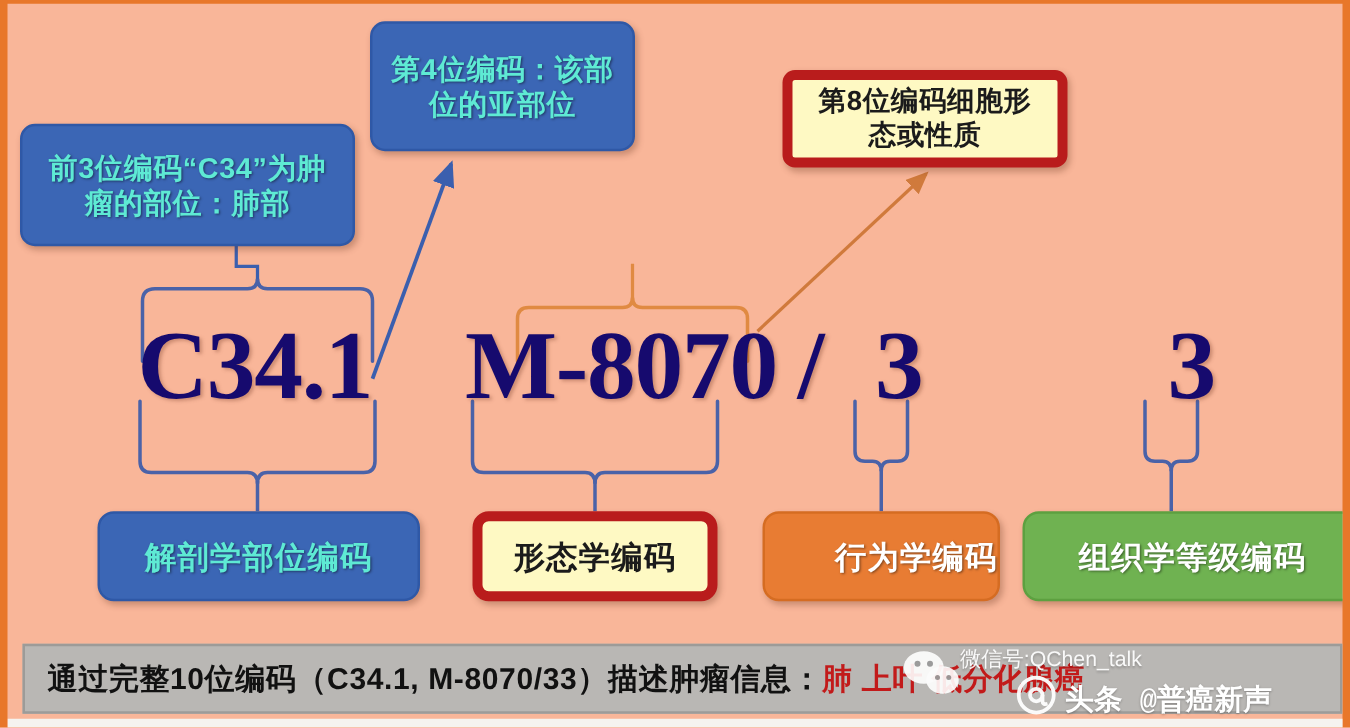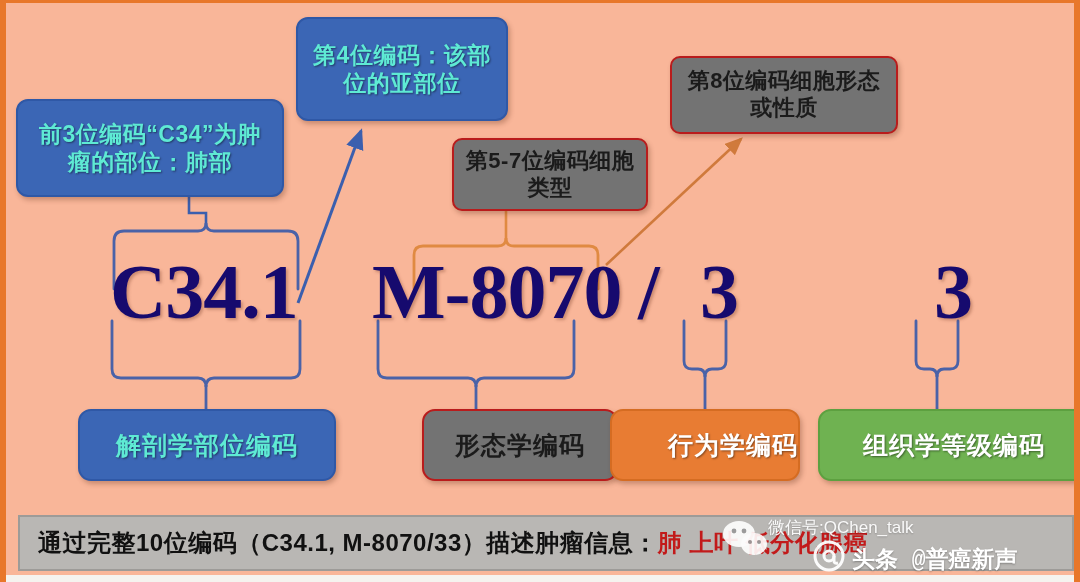--- a/index.html
+++ b/index.html
@@ -35,25 +35,24 @@
     padding:4px 10px;
   }
   .cal-blue{
     background:#3b66b5;
     color:#5eead4;
     border:2px solid #2f58a6;
     text-shadow:1px 1px 2px rgba(0,0,0,.45);
     box-shadow:2px 3px 5px rgba(90,40,20,.30);
   }
   .cal-yellow{
-    background:#737373;
+    background:#fef9c3;
     color:#1b1b1b;
-    border:2px solid #b91c1c;
-    box-shadow:2px 3px 5px rgba(90,40,20,.30);
-    margin-left:44px;
+    border:8px solid #b91c1c;
+    box-shadow:2px 3px 5px rgba(90,40,20,.30);
   }
   .cal-orange{
     background:#e87c33;
     color:#ffffff;
     border:2px solid #d56c22;
     text-shadow:1px 1px 2px rgba(0,0,0,.45);
     box-shadow:2px 3px 5px rgba(90,40,20,.30);
   }
   .cal-green{
     background:#6fb251;
@@ -180,23 +179,20 @@
   </svg>
 
   <div class="callout cal-blue" id="c-box-1">
     <span>前3位编码“C34”为肿瘤的部位：肺部</span>
   </div>
 
   <div class="callout cal-blue" id="c-box-2">
     <span>第4位编码：该部位的亚部位</span>
   </div>
 
-  <div class="callout cal-yellow" id="c-box-3">
-    <span>第5-7位编码细胞类型</span>
-  </div>
 
   <div class="callout cal-yellow" id="c-box-4">
     <span>第8位编码细胞形态或性质</span>
   </div>
 
   <div class="code" id="code-site">C34.1</div>
   <div class="code" id="code-morph">M-8070</div>
   <div class="code" id="code-slash">/</div>
   <div class="code" id="code-behavior">3</div>
   <div class="code" id="code-grade">3</div>

